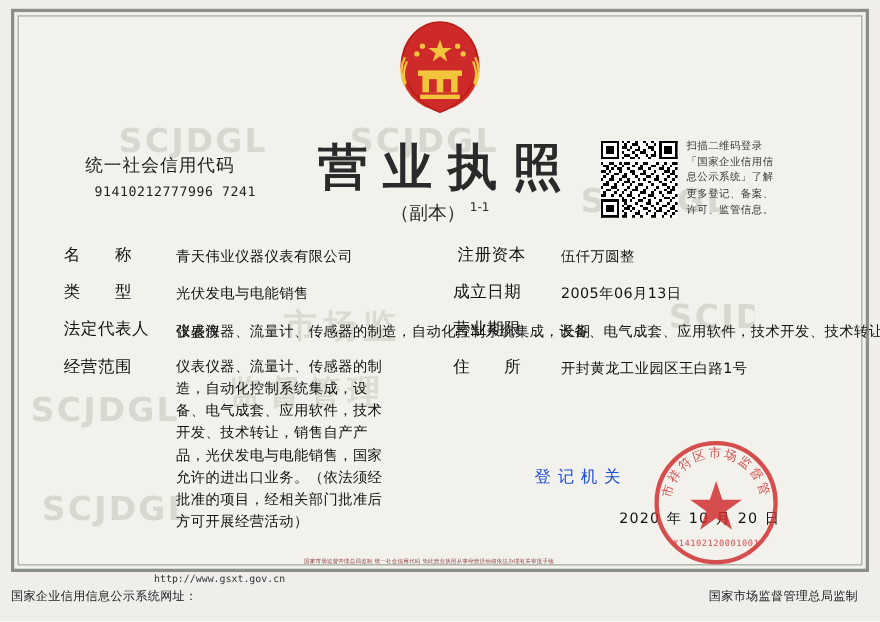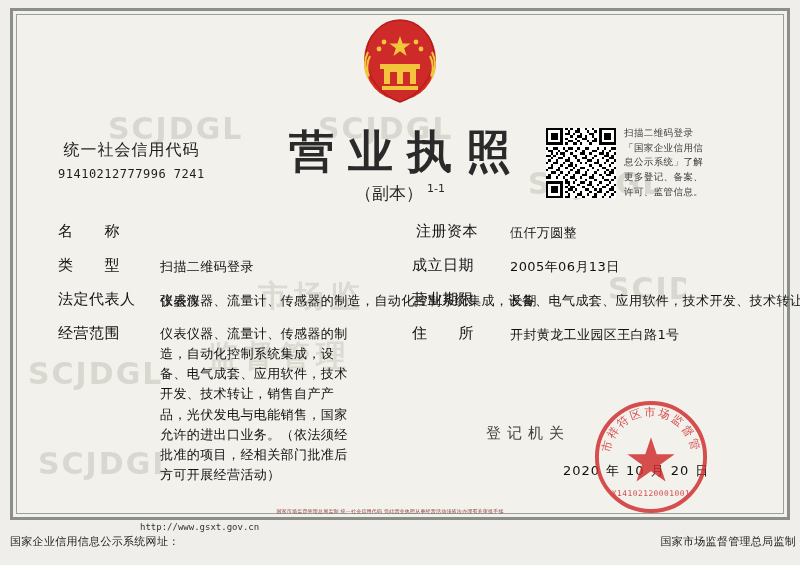--- a/index.html
+++ b/index.html
@@ -113,20 +113,21 @@
     font-size: 16px;
     letter-spacing: 1px;
     white-space: nowrap;
     font-family: Liberation Mono, monospace;
   }
   .credit-value {
     font-size: 12px;
     margin-top: 6px;
     letter-spacing: 0.5px;
     font-family: "DejaVu Sans Mono", "Liberation Mono", monospace;
+    margin-left: 28px;
   }
   
   .qr {
     position: absolute;
     left: 546px;
     top: 128px;
     width: 70px;
     height: 70px;
     background: #ffffff;
   }
@@ -160,21 +161,21 @@
     width: 190px;
     line-height: 1.55;
   }
   
   .registrar {
     position: absolute;
     left: 486px;
     top: 424px;
     font-size: 15px;
     letter-spacing: 6px;
-    color: #404040;
+    color: #1d4ed8;
   }
   .date-line {
     position: absolute;
     left: 560px;
     top: 462px;
     font-size: 13px;
     color: #111;
     letter-spacing: 1px;
   }
   .date-line span { margin: 0 3px; }
@@ -202,21 +203,21 @@
   .footer-left {
     position: absolute;
     left: 10px;
     top: 534px;
     font-size: 11px;
     color: #1d1d1d;
     letter-spacing: 0.3px;
   }
   .footer-right {
     position: absolute;
-    right: 4px;
+    right: 20px;
     top: 534px;
     font-size: 11px;
     color: #1d1d1d;
     letter-spacing: 0.3px;
     font-family: Liberation Mono, monospace;
   }
   .footer-url {
     position: absolute;
     left: 140px;
     top: 522px;
@@ -474,23 +475,24 @@
         <rect x="15" y="28" width="1" height="1"></rect>
         <rect x="19" y="28" width="2" height="1"></rect>
         <rect x="23" y="28" width="1" height="1"></rect>
         <rect x="26" y="28" width="1" height="1"></rect>
     </g>
   </svg>
 
   <div class="qr-note">扫描二维码登录「国家企业信用信息公示系统」了解更多登记、备案、许可、监管信息。</div>
 
   <div class="field-label" style="left:58px; top:222px;">名　　称</div>
+  <div class="field-value" style="left:160px; top:224px;">青天伟业仪器仪表有限公司</div>
 
   <div class="field-label" style="left:58px; top:256px;">类　　型</div>
-  <div class="field-value" style="left:160px; top:258px;">扫描二维码登录</div>
+  <div class="field-value" style="left:160px; top:258px;">光伏发电与电能销售</div>
 
   <div class="field-label" style="left:58px; top:290px;">法定代表人</div>
   <div class="field-value" style="left:160px; top:292px;">仪表仪器、流量计、传感器的制造，自动化控制系统集成，设备、电气成套、应用软件，技术开发、技术转让，销售自产产品，光伏发电与电能销售，国家允许的进出口业务。（依法须经批准的项目，经相关部门批准后方可开展经营活动）</div>
   <div class="field-value" style="left:160px; top:292px;">张盛海</div>
 
   <div class="field-label" style="left:58px; top:324px;font-family:Liberation Mono, monospace;">经营范围</div>
   <div class="field-value wrap" style="left:160px; top:324px;">仪表仪器、流量计、传感器的制造，自动化控制系统集成，设备、电气成套、应用软件，技术开发、技术转让，销售自产产品，光伏发电与电能销售，国家允许的进出口业务。（依法须经批准的项目，经相关部门批准后方可开展经营活动）</div>
 
   <div class="field-label" style="left:416px; top:222px;">注册资本</div>
   <div class="field-value" style="left:510px; top:224px;">伍仟万圆整</div>

